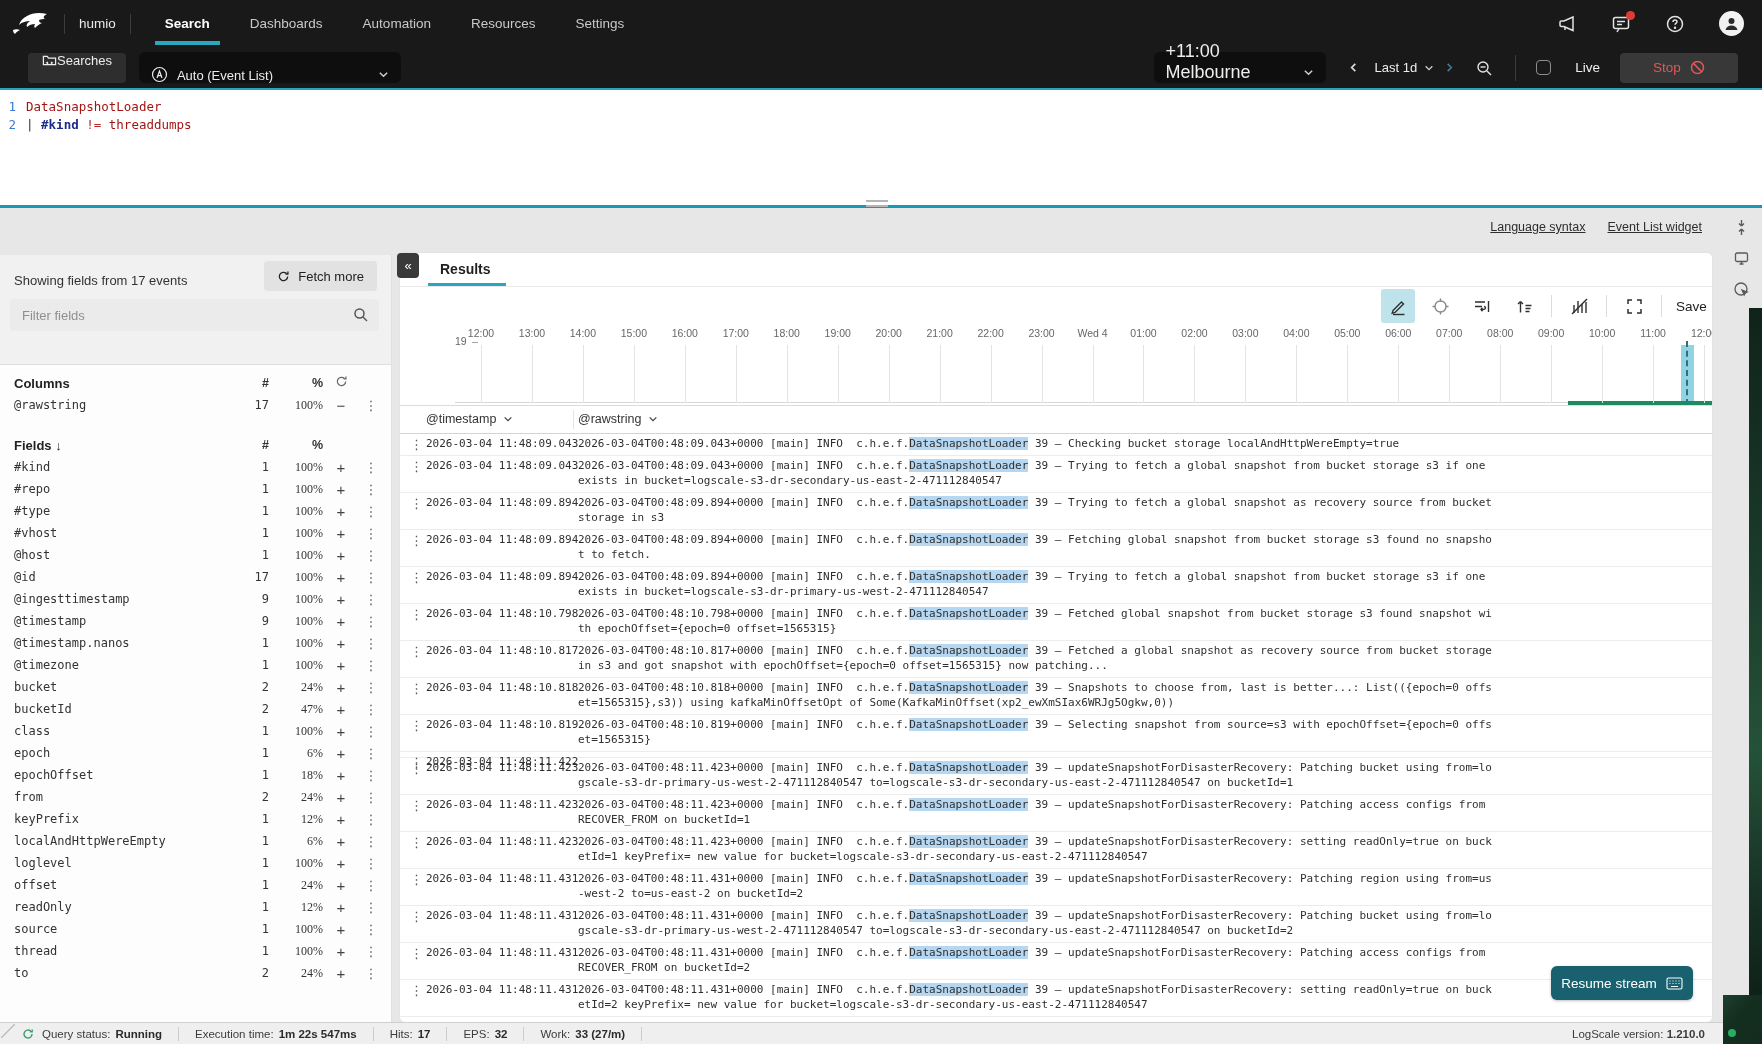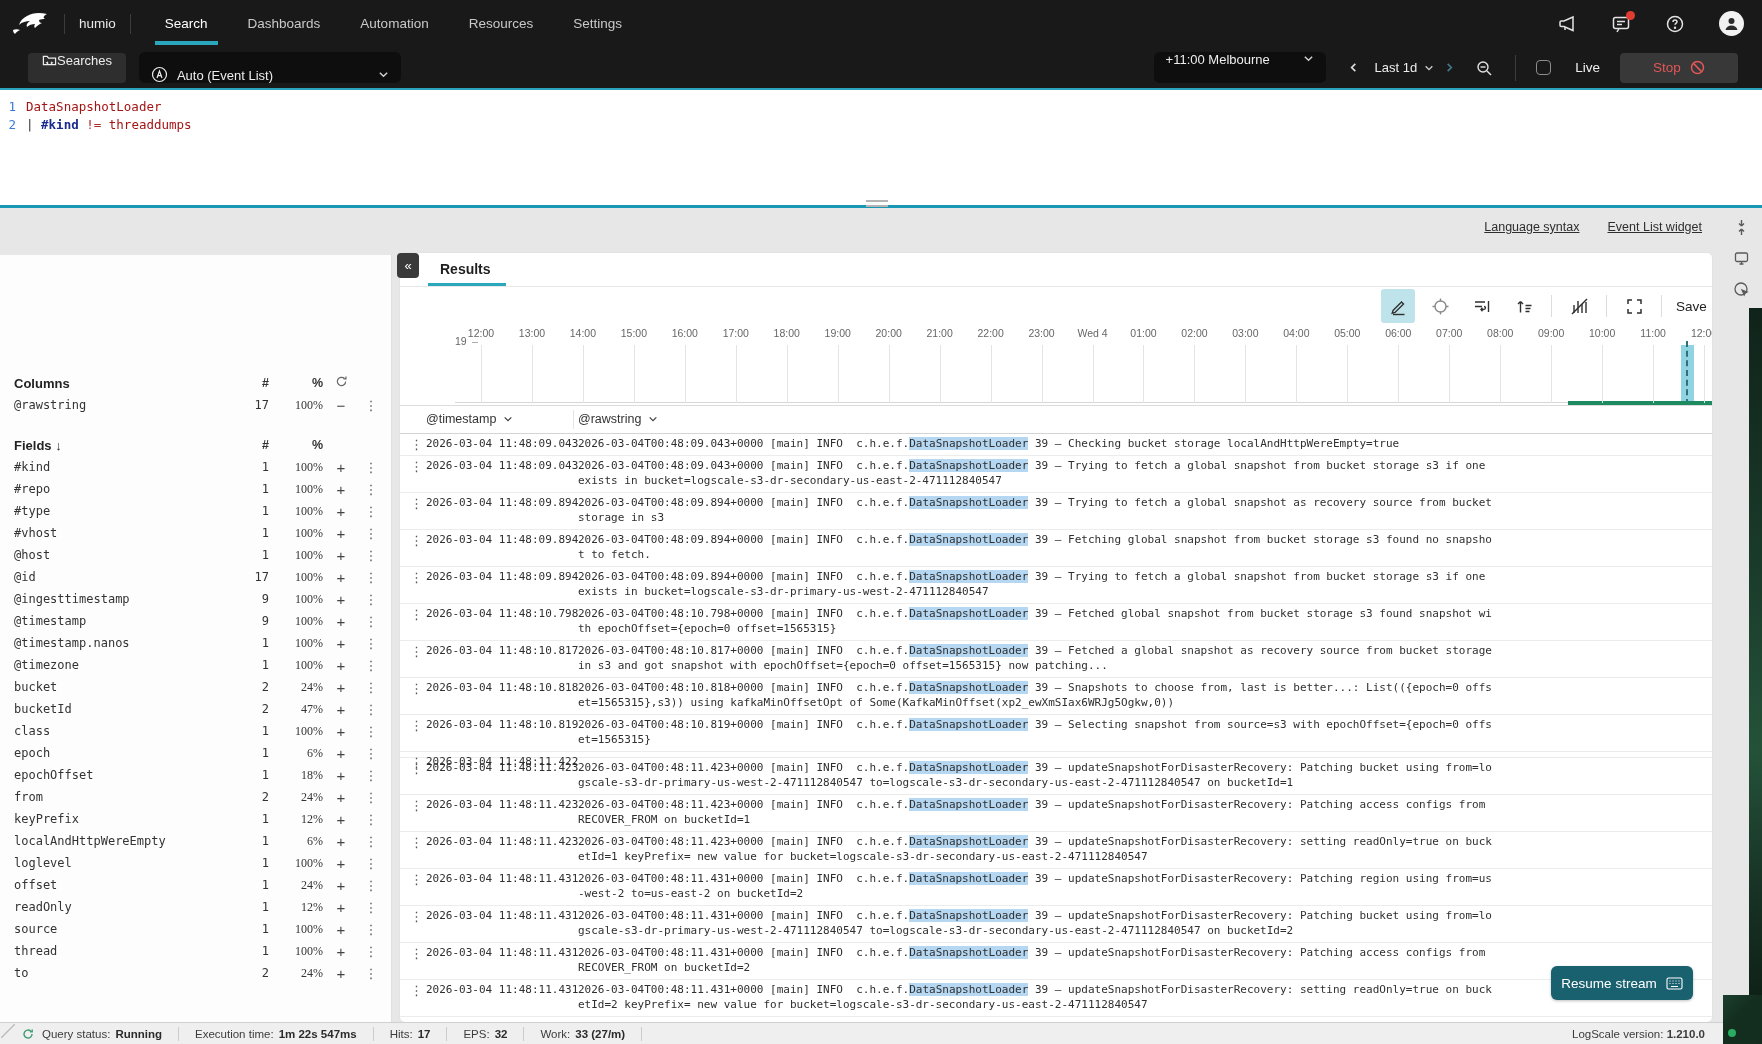--- a/index.html
+++ b/index.html
@@ -8,40 +8,40 @@
          font-family:"Liberation Sans", sans-serif; background:#e7e7e7; }
 
   
   .chrome { position:absolute; left:0; top:0; width:1762px; height:88px; background:#191919; }
   .navbar { position:absolute; left:0; top:0; width:100%; height:47px; display:flex; align-items:center; }
   .brand-logo { margin-left:10px; width:40px; height:30px; }
   .vdiv { width:1px; height:20px; background:#3c3c3c; margin:0 14px; }
   .brand-name { color:#e8e8e8; font-size:13.5px; }
   .nav-items { display:flex; align-items:center; margin-left:18px; gap:36px; }
   .nav-item { color:#c9c9c9; font-size:13.5px; cursor:pointer; position:relative; padding:14px 2px; }
-  .nav-item.active { color:#ffffff; font-weight:normal; }
+  .nav-item.active { color:#ffffff; font-weight:bold; }
   .nav-item.active::after { content:""; position:absolute; left:-8px; right:-8px; bottom:0; height:4px; background:#2ba7bd; }
   .nav-right { position:absolute; right:18px; top:0; height:47px; display:flex; align-items:center; gap:34px; }
   .nav-icon { width:20px; height:20px; color:#e3e3e3; position:relative; cursor:pointer; }
   .nav-icon svg { width:100%; height:100%; }
   .badge-dot { position:absolute; top:-3px; right:-4px; width:9px; height:9px; border-radius:50%; background:#e03c31; }
   .avatar { width:25px; height:25px; border-radius:50%; background:#f2f2f2; display:flex; align-items:center; justify-content:center; }
   .avatar svg { width:17px; height:17px; }
 
   .toolbar2 { position:absolute; left:0; top:47px; width:100%; height:41px; display:flex; align-items:center; }
   .btn-searches { display:flex; align-items:flex-start; gap:0; background:#2e2e2e; border-radius:4px;
                   height:30px; padding:0 14px; margin-left:28px; color:#ededed; font-size:13px; cursor:pointer; }
   .btn-searches svg { width:15px; height:15px; }
   .view-select { display:flex; align-items:flex-end; background:#0e0e0e; border-radius:6px; height:31px;
                  margin-left:13px; width:262px; padding:0 12px; color:#ededed; font-size:13px; cursor:pointer; }
   .view-select .circle-a { width:17px; height:17px; margin-right:9px; }
   .view-select .chev { margin-left:auto; }
   .tb-right { position:absolute; right:24px; top:0; height:41px; display:flex; align-items:center; }
-  .tz-select { display:flex; align-items:flex-start; background:#0e0e0e; border-radius:6px; height:31px;
-               width:172px; padding:0 12px; color:#ededed; font-size:13px; cursor:pointer; }
+  .tz-select { display:flex; align-items:flex-end; background:#0e0e0e; border-radius:6px; height:31px;
+               width:172px; padding:0 12px; color:#ededed; font-size:18px; cursor:pointer; }
   .tz-select .chev { margin-left:auto; }
   .chev svg, .chev-btn svg { width:11px; height:11px; }
   .chev-btn { padding:6px; color:#dcdcdc; cursor:pointer; }
   .chev-btn.fwd { color:#41788f; }
   .range-label { color:#ededed; font-size:13px; margin:0 4px 0 10px; cursor:pointer; display:flex; align-items:center; gap:7px; }
   .zoomout-btn { margin-left:14px; color:#e3e3e3; width:18px; height:18px; cursor:pointer; }
   .zoomout-btn svg { width:100%; height:100%; }
   .tb-sep { width:1px; height:26px; background:#3c3c3c; margin:0 20px 0 22px; }
   .live-wrap { display:flex; align-items:center; gap:24px; margin-right:20px; cursor:pointer; }
   .live-box { width:15px; height:15px; border:1.5px solid #8d8d8d; border-radius:4px; }
@@ -58,21 +58,21 @@
   .ed-num { width:26px; text-align:right; color:#3b7bd4; padding-right:10px; user-select:none; }
   .tok-string { color:#a31515; }
   .tok-field { color:#1a2a8f; font-weight:bold; }
   .tok-op { color:#b22a2a; }
   .tok-plain { color:#333333; }
 
   
   .band { position:absolute; left:0; top:211px; width:1762px; height:44px; }
   .drag-handle { position:absolute; left:866px; top:-11px; width:22px; height:7px;
                  border-top:2px solid #b5b5b5; border-bottom:2px solid #b5b5b5; }
-  .band-links { position:absolute; right:60px; top:9px; display:flex; gap:28px; }
+  .band-links { position:absolute; right:60px; top:9px; display:flex; gap:22px; }
   .band-link { font-size:12.5px; color:#2e2e2e; text-decoration:underline; cursor:pointer; }
   .rail-icons { position:absolute; right:12px; top:8px; display:flex; flex-direction:column; gap:14px; color:#5a5a5a; }
   .rail-icons .ric { width:17px; height:17px; cursor:pointer; }
   .rail-icons svg { width:100%; height:100%; }
 
   
   .sidebar { position:absolute; left:0; top:255px; width:392px; height:767px; background:#fdfdfd;
              border-right:1px solid #e0e0e0; }
   .sb-head { position:absolute; left:0; top:0; width:100%; height:110px; background:#f1f1f1; border-bottom:1px solid #dedede; }
   .sb-summary { position:absolute; left:14px; top:18px; font-size:13px; color:#333; }
@@ -309,20 +309,39 @@
             <path d="M8.5 11.5v2.5M6.5 14h4"></path>
           </svg></span>
       <span class="ric"><svg viewBox="0 0 17 17" fill="none" stroke="currentColor" stroke-width="1.3">
             <circle cx="8" cy="8" r="6"></circle>
             <path d="M9 9l5 2-2 .8-.8 2z" fill="currentColor"></path>
           </svg></span>
     </div>
   </div>
 
   <div class="sidebar">
+    <div class="sb-head">
+      <span class="sb-summary">Showing fields from 17 events</span>
+      <div class="btn-fetch">
+        <svg viewBox="0 0 15 15" fill="none" stroke="currentColor" stroke-width="1.5">
+            <path d="M12.3 7.5a4.8 4.8 0 1 1-1.4-3.4"></path>
+            <path d="M12.6 1.8v2.8H9.8"></path>
+          </svg>
+        <span>Fetch more</span>
+      </div>
+      <div class="filter-wrap">
+        <input class="filter-input" value="" placeholder="Filter fields" style="">
+        <span class="filter-search-icon">
+          <svg viewBox="0 0 17 17" fill="none" stroke="currentColor" stroke-width="1.5">
+              <circle cx="7.5" cy="7.5" r="4.5"></circle>
+              <line x1="11" y1="11" x2="15" y2="15"></line>
+            </svg>
+        </span>
+      </div>
+    </div>
     <div class="sb-list" id="sb-list">
         <div class="fl-row fl-head">
           <span class="fl-name">Columns</span>
           <span class="fl-count">#</span>
           <span class="fl-pct">%</span>
           <span class="fl-head-icon"><svg viewBox="0 0 14 14" fill="none" stroke="currentColor" stroke-width="1.3">
               <path d="M11.5 7a4.5 4.5 0 1 1-1.3-3.2"></path>
               <path d="M11.8 1.6v2.6H9.2"></path>
             </svg></span>
           <span class="fl-kebab"></span>

